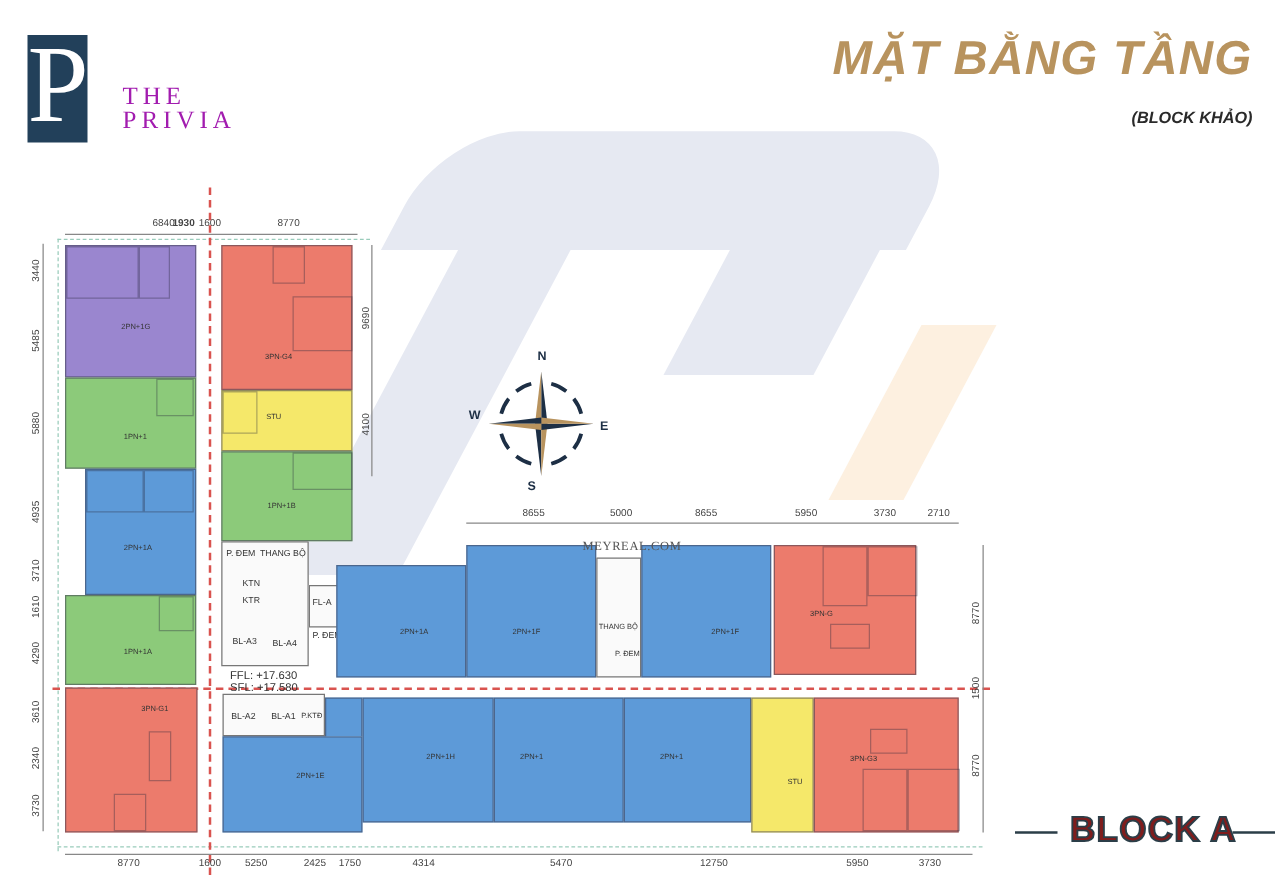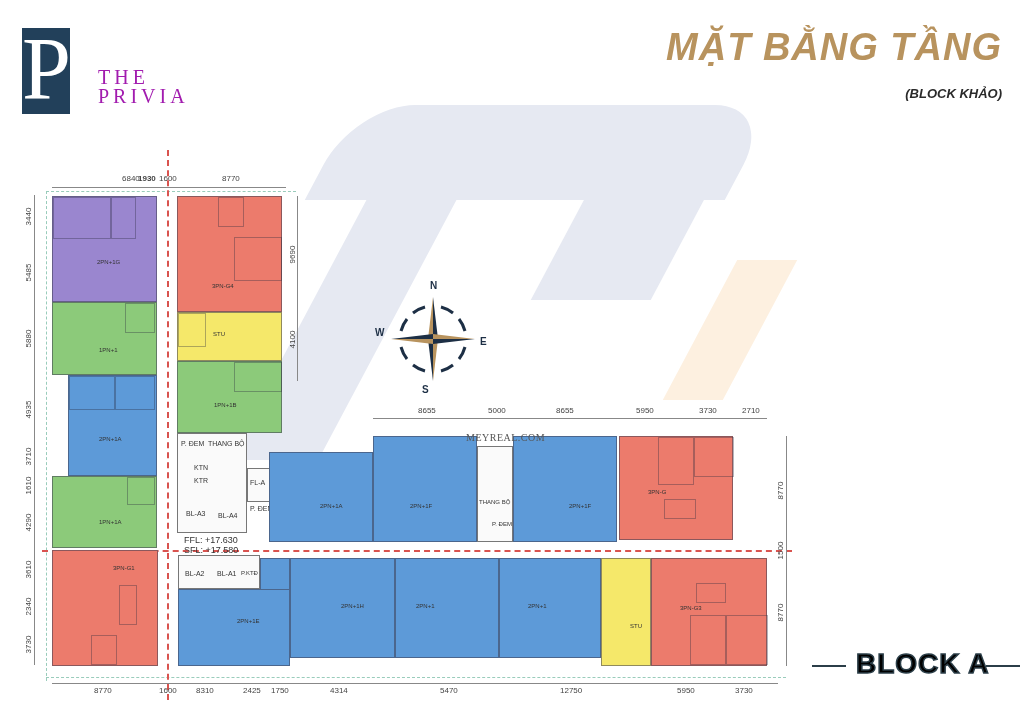--- a/index.html
+++ b/index.html
@@ -28,21 +28,21 @@
   .dim{position:absolute;font-size:8px;color:#444;white-space:nowrap;}
   .dimv{position:absolute;font-size:8px;color:#444;white-space:nowrap;transform:rotate(-90deg);transform-origin:center;}
   .dline{position:absolute;border-top:1px solid #888;}
   .vline{position:absolute;border-left:1px solid #888;}
   .axis-h{position:absolute;border-top:2px dashed #d9534f;}
   .axis-v{position:absolute;border-left:2px dashed #d9534f;}
   .guide{position:absolute;border-top:1px dashed #9cb;}
   .guidev{position:absolute;border-left:1px dashed #9cb;}
   .compass-l{position:absolute;font-weight:bold;font-size:10px;color:#1d2f45;}
   .block-a{position:absolute;left:808px;top:648px;width:210px;height:34px;}
-  .block-a .txt{position:absolute;left:48px;top:0;font-size:28px;font-weight:bold;color:#000000;-webkit-text-stroke:1.5px #2b3e48;letter-spacing:1px;}
+  .block-a .txt{position:absolute;left:48px;top:0;font-size:28px;font-weight:bold;color:#7f1d1d;-webkit-text-stroke:1.5px #2b3e48;letter-spacing:1px;}
   .block-a .ln{position:absolute;top:17px;width:34px;border-top:2px solid #2b3e48;}
   .meyreal{position:absolute;left:466px;top:432px;font-family:"Liberation Serif",serif;font-size:10px;color:#555;letter-spacing:.5px;}
   .ffl{position:absolute;left:184px;top:535px;font-size:9px;color:#333;line-height:10px;}
 </style>
 </head>
 <body>
 
 <div class="wm-blue" style="left:330px;top:105px;width:420px;height:95px;border-radius:60px 60px 0 0;transform:skewX(-28deg);"></div>
 <div class="wm-blue" style="left:300px;top:190px;width:90px;height:270px;transform:skewX(-28deg);"></div>
 <div class="wm-blue" style="left:560px;top:190px;width:120px;height:110px;transform:skewX(-28deg);"></div>
@@ -199,21 +199,21 @@
 <div class="unit red" style="left:651px;top:558px;width:116px;height:108px;">
   <div class="room" style="left:44px;top:24px;width:30px;height:20px;"></div>
   <div class="room" style="left:38px;top:56px;width:36px;height:50px;"></div>
   <div class="room" style="left:74px;top:56px;width:42px;height:50px;"></div>
   <span class="ulabel" style="left:28px;top:46px;">3PN-G3</span>
 </div>
 
 <div class="dline" style="left:52px;top:683px;width:726px;"></div>
 <div class="dim" style="left:94px;top:686px;">8770</div>
 <div class="dim" style="left:159px;top:686px;">1600</div>
-<div class="dim" style="left:196px;top:686px;">8310</div>
+<div class="dim" style="left:196px;top:686px;">5250</div>
 <div class="dim" style="left:243px;top:686px;">2425</div>
 <div class="dim" style="left:271px;top:686px;">1750</div>
 <div class="dim" style="left:330px;top:686px;">4314</div>
 <div class="dim" style="left:440px;top:686px;">5470</div>
 <div class="dim" style="left:560px;top:686px;">12750</div>
 <div class="dim" style="left:677px;top:686px;">5950</div>
 <div class="dim" style="left:735px;top:686px;">3730</div>
 
 <div class="meyreal">MEYREAL.COM</div>
 

